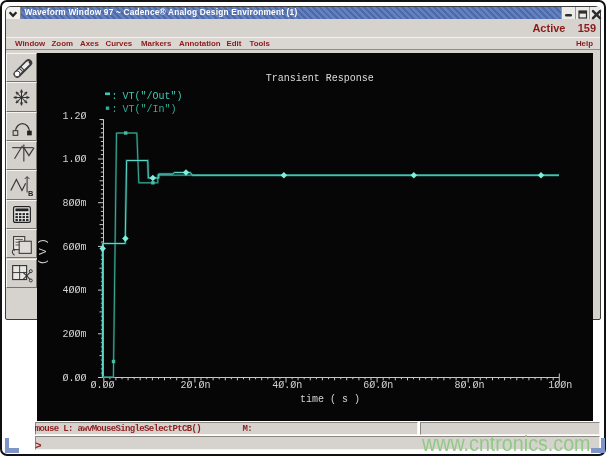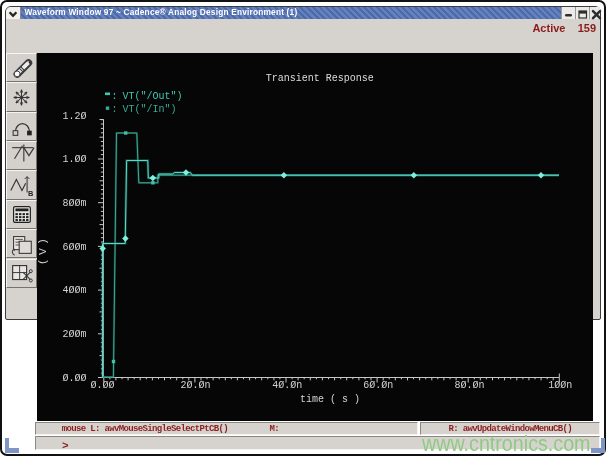--- a/index.html
+++ b/index.html
@@ -27,21 +27,21 @@
 
 .tbtn { position:absolute; left:-0.5px; width:31px; height:29.4px; background:#d4d1cc;
   border:1px solid; border-color:#f6f5f2 #75736d #75736d #f6f5f2; }
 .tbtn svg { display:block; margin:0.5px auto; }
 
 #plot { position:absolute; left:31.0px; top:46.0px; }
 
 .spanel { position:absolute; background:#d6d3ce;
   border:1px solid; border-color:#8a8880 #f5f4f1 #f5f4f1 #8a8880; }
 .stext { position:absolute; color:#8c1d1d; font-family:"Liberation Mono", monospace;
-  font-size:9px; letter-spacing:-0.65px; font-weight:bold; white-space:pre;padding-left:27px; }
+  font-size:9px; letter-spacing:-0.65px; font-weight:bold; white-space:pre; }
 
 .bl { position:absolute; background:#7e95c5; }
 #wm { position:absolute; left:421.5px; top:431.3px; color:#8cca82; opacity:0.95;
   font-size:22px; letter-spacing:0px; transform:scaleX(0.895); transform-origin:0 0; }
 </style></head><body>
 <div id="frame"></div>
 <div id="win">
   <div id="tbar">
     <div id="tmenu"><svg width="14" height="13">
           <path d="M3.6 4.2 L7 7.9 L10.4 4.2" fill="none" stroke="#262626" stroke-width="2.3"></path>
@@ -56,20 +56,31 @@
       <div class="tb" style="left:14px"><svg width="13" height="13">
             <rect x="3" y="3" width="7.5" height="7" fill="none" stroke="#2e2e2e" stroke-width="1.2"></rect>
             <rect x="3" y="3" width="7.5" height="2.6" fill="#2e2e2e"></rect>
           </svg></div>
       <div class="tb" style="left:28px"><svg width="13" height="13">
             <path d="M3 3.2 L10 10.2 M10 3.2 L3 10.2" stroke="#2e2e2e" stroke-width="2.6" stroke-linecap="round"></path>
           </svg></div>
     </div>
   </div>
   <div id="active">Active&nbsp;&nbsp;&nbsp;&nbsp;159</div>
+  <div id="menubar">
+    <span class="mi" style="left:9px">Window</span>
+    <span class="mi" style="left:45.5px">Zoom</span>
+    <span class="mi" style="left:74px">Axes</span>
+    <span class="mi" style="left:99.5px">Curves</span>
+    <span class="mi" style="left:135px">Markers</span>
+    <span class="mi" style="left:173px">Annotation</span>
+    <span class="mi" style="left:220.5px">Edit</span>
+    <span class="mi" style="left:243.5px">Tools</span>
+    <span class="mi" style="right:7px">Help</span>
+  </div>
 <div class="tbtn" style="top:46.5px">
       <svg width="29" height="27" viewBox="0 0 31 29">
         <line x1="11" y1="20.5" x2="23" y2="8.5" stroke="#3c3c3c" stroke-width="8" stroke-linecap="round"></line>
         <line x1="11.5" y1="19.5" x2="22.5" y2="8.8" stroke="#ececec" stroke-width="4" stroke-linecap="round"></line>
         <circle cx="10.8" cy="20.3" r="3.1" fill="#fcfcfc" stroke="#333" stroke-width="1"></circle>
         <line x1="13" y1="14" x2="17" y2="18" stroke="#333" stroke-width="1.1"></line>
         <line x1="14.5" y1="12.5" x2="18.5" y2="16.5" stroke="#333" stroke-width="1.1"></line>
         <line x1="23.5" y1="7.5" x2="25" y2="9.2" stroke="#333" stroke-width="1.4"></line>
       </svg>
     </div>
@@ -210,19 +221,18 @@
       <rect x="501.7" y="119.9" width="4.6" height="4.6" fill="#7eeedd" transform="rotate(45 504.0 122.2)"></rect>
       <rect x="74.8" y="306.8" width="3.4" height="3.4" fill="#46bda6"></rect>
       <rect x="87.0" y="78.3" width="3.4" height="3.4" fill="#46bda6"></rect>
       <rect x="114.2" y="128.10000000000002" width="3.4" height="3.4" fill="#46bda6"></rect>
   </svg>
   <div class="spanel" style="left:28.5px; top:415px; width:383px; height:13.5px"></div>
   <div class="spanel" style="left:414px; top:415px; width:180px; height:13.5px"></div>
   <div class="spanel" style="left:28.5px; top:429.5px; width:565.5px; height:14px"></div>
   <div class="stext" style="left:28.8px; top:417.1px">mouse L: awvMouseSingleSelectPtCB()</div>
   <div class="stext" style="left:236.5px; top:417.1px">M:</div>
-  <div class="stext" style="left:415.5px; top:417.1px">R: awvUpdateWindowMenuCB()</div>
   <div class="stext" style="left:29px; top:433.2px; font-size:11px">&gt;</div>
   <div class="bl" style="left:-1.5px; top:431.5px; width:4.5px; height:14.5px; border-radius:0 0 0 4px"></div>
   <div class="bl" style="left:-1.5px; top:441.5px; width:14.5px; height:4.5px"></div>
   <div class="bl" style="left:594.5px; top:431.5px; width:4.5px; height:15px; border-radius:0 0 4px 0"></div>
   <div class="bl" style="left:584.5px; top:441.5px; width:14.5px; height:4.5px"></div>
 </div>
 <div id="wm">www.cntronics.com</div>
 </body></html>

